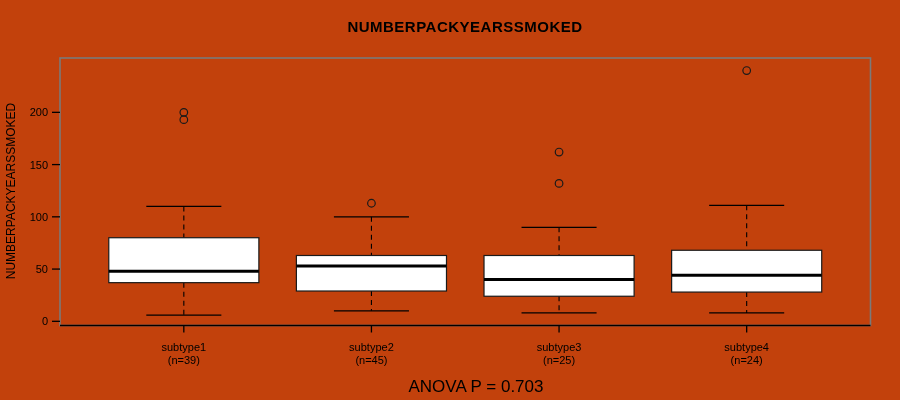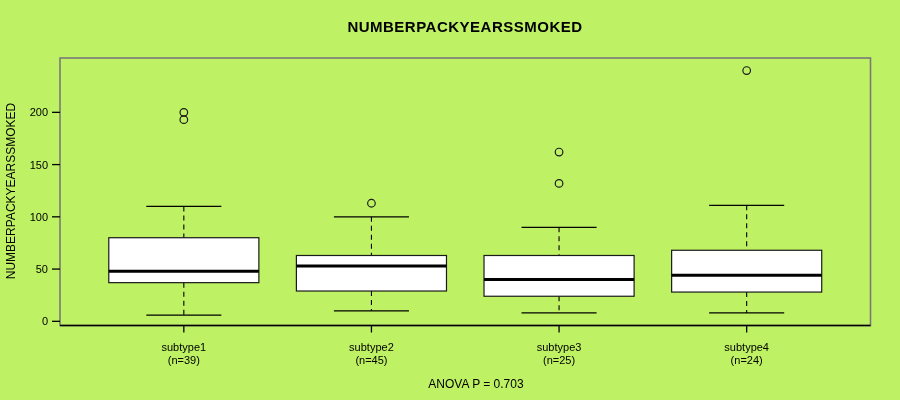--- a/index.html
+++ b/index.html
@@ -1,20 +1,20 @@
 <!DOCTYPE html>
 <html><head>
 <meta charset="utf-8">
 <style>
   html, body { margin: 0; padding: 0; background: #fff; }
   #figure {
     position: relative;
     width: 900px;
     height: 400px;
-    background: #bef264;
+    background: #c2410c;
     font-family: "Liberation Sans", sans-serif;
     overflow: hidden;
   }
   .title {
     position: absolute;
     left: 60px; top: 18px; width: 810px;
     text-align: center;
     font-size: 15px;
     font-weight: bold;
     letter-spacing: 0.5px;
@@ -25,21 +25,21 @@
     left: 11px; top: 191px;
     transform: translate(-50%, -50%) rotate(-90deg);
     white-space: nowrap;
     font-size: 12px;
     color: #000;
   }
   .footer {
     position: absolute;
     left: 60px; top: 377px; width: 832px;
     text-align: center;
-    font-size: 12px;
+    font-size: 17px;
     color: #000;
   }
   svg { position: absolute; left: 0; top: 0; }
   svg text { font-family: "Liberation Sans", sans-serif; fill: #000; }
 </style>
 </head>
 <body>
 
 <div id="figure">
   <div class="title">NUMBERPACKYEARSSMOKED</div>

